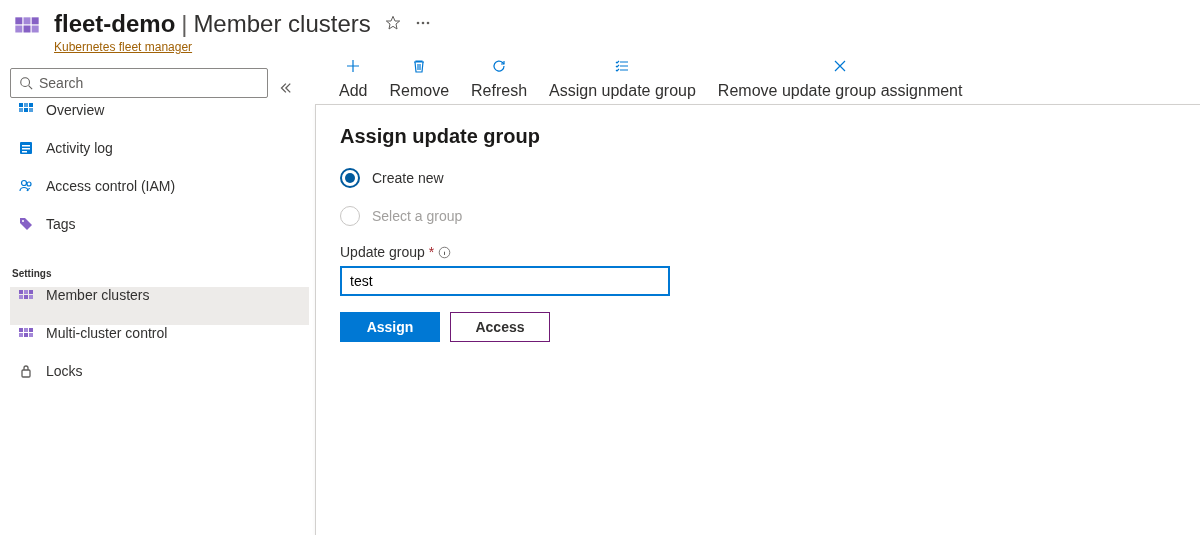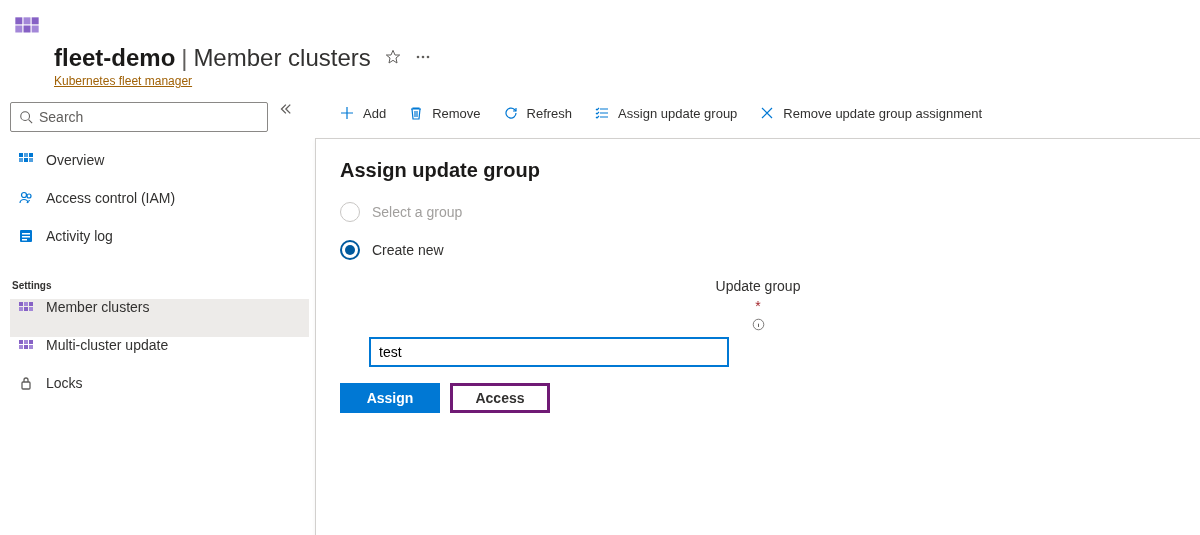--- a/index.html
+++ b/index.html
@@ -19,32 +19,32 @@
     }
     .header-icon {
       width: 30px;
       height: 30px;
       margin-right: 12px;
       margin-top: 4px;
       display: flex;
       align-items: center;
       justify-content: center;
     }
-    .header-titles { display: flex; flex-direction: column; margin-top: 34px; }
+    .header-titles { display: flex; flex-direction: column; }
     .header-title-line { display: flex; align-items: center; gap: 14px; }
     .title-main { font-size: 24px; font-weight: 600; color: #1b1a19; }
     .title-sep { font-size: 24px; font-weight: 300; color: #605e5c; margin: 0 2px; }
     .title-sub { font-size: 24px; font-weight: 400; color: #323130; }
     .subtitle { font-size: 12px; color: #a16207; margin-top: 2px; text-decoration: underline; }
     .star-icon, .more-icon { color: #605e5c; cursor: pointer; }
 
     .body { display: flex; height: calc(100% - 60px); }
 
     .sidebar { width: 315px; padding: 8px 6px 8px 10px; }
-    .search-row { display: flex; align-items: flex-start; gap: 10px; margin-bottom: 20px; }
+    .search-row { display: flex; align-items: flex-end; gap: 10px; margin-bottom: 4px; }
     .search-box {
       flex: 0 0 258px;
       height: 30px;
       border: 1px solid #8a8886;
       display: flex;
       align-items: center;
       padding: 0 8px;
       gap: 6px;
       border-radius: 2px;
     }
@@ -82,24 +82,25 @@
       padding: 8px 16px 14px 22px;
       height: 44px;
     }
     .toolbar-btn {
       display: inline-flex;
       align-items: center;
       gap: 8px;
       background: none;
       border: none;
       font-family: inherit;
-      font-size: 13px;
+      font-size: 16px;
       color: #323130;
       cursor: pointer;
       padding: 4px 2px;
+      flex-direction: column;
     }
     .toolbar-btn svg { flex-shrink: 0; }
 
     .panel {
       border: 1px solid #d2d0ce;
       border-right: none;
       border-bottom: none;
       padding: 20px 24px;
       flex: 1;
       box-shadow: 0 2px 4px rgba(0,0,0,0.05);
@@ -133,44 +134,42 @@
     .radio-dot { width: 10px; height: 10px; border-radius: 50%; background: #005a9e; }
     .radio-label { font-size: 14px; color: #323130; }
 
     .field-label {
       font-size: 14px;
       color: #323130;
       display: flex;
       align-items: center;
       gap: 4px;
       margin-bottom: 6px;
-      flex-direction: column;
     }
     .required { color: #a4262c; }
     .text-input {
-      width: 360px;
+      width: 330px;
       height: 30px;
       border: 2px solid #0078d4;
       padding: 0 8px;
       font-family: inherit;
       font-size: 14px;
       outline: none;
       margin-bottom: 16px;
-      margin-left: 29px;
     }
     .btn-row { display: flex; gap: 10px; }
     .btn {
       height: 30px;
       min-width: 100px;
       padding: 0 20px;
       font-family: inherit;
       font-size: 14px;
       font-weight: 600;
       cursor: pointer;
-      border: 3px solid #701a75;
+      border: 1px solid #701a75;
       background: #ffffff;
       color: #323130;
     }
     .btn.primary {
       background: #0078d4;
       border-color: #0078d4;
       color: #ffffff;
     }
   </style>
 </head>
@@ -236,39 +235,48 @@
             <rect x="11" y="1" width="4" height="4" fill="#0078d4"></rect>
             <rect x="1" y="6" width="4" height="4" fill="#50a0e0"></rect>
             <rect x="6" y="6" width="4" height="4" fill="#0078d4"></rect>
             <rect x="11" y="6" width="4" height="4" fill="#50a0e0"></rect>
           </svg>
         </span>
       <span>Overview</span>
     </div>
     <div class="nav-item">
       <span class="nav-icon">
+          <svg width="16" height="16" viewBox="0 0 16 16">
+            <rect x="2" y="2" width="12" height="12" rx="1" fill="#0078d4"></rect>
+            <rect x="4" y="5" width="8" height="1.5" fill="#fff"></rect>
+            <rect x="4" y="8" width="8" height="1.5" fill="#fff"></rect>
+            <rect x="4" y="11" width="5" height="1.5" fill="#fff"></rect>
+          </svg>
+        </span>
+      <span>Activity log</span>
+    </div>
+    <div class="nav-item">
+      <span class="nav-icon">
           <svg width="16" height="16" viewBox="0 0 16 16" fill="none" stroke="#0078d4" stroke-width="1.2">
             <circle cx="6" cy="5" r="2.5"></circle>
             <path d="M2 13c0-2 2-3.5 4-3.5s4 1.5 4 3.5"></path>
             <circle cx="11" cy="6" r="2"></circle>
             <path d="M9 13c.5-1.5 1.5-2.5 3-2.5"></path>
           </svg>
         </span>
       <span>Access control (IAM)</span>
     </div>
     <div class="nav-item">
       <span class="nav-icon">
           <svg width="16" height="16" viewBox="0 0 16 16">
-            <rect x="2" y="2" width="12" height="12" rx="1" fill="#0078d4"></rect>
-            <rect x="4" y="5" width="8" height="1.5" fill="#fff"></rect>
-            <rect x="4" y="8" width="8" height="1.5" fill="#fff"></rect>
-            <rect x="4" y="11" width="5" height="1.5" fill="#fff"></rect>
-          </svg>
-        </span>
-      <span>Activity log</span>
+            <path d="M2 2h5l7 7-5 5-7-7V2z" fill="#8661c5"></path>
+            <circle cx="5" cy="5" r="1" fill="#fff"></circle>
+          </svg>
+        </span>
+      <span>Tags</span>
     </div>
 
     <div class="section-header">Settings</div>
 
     <div class="nav-item selected">
       <span class="nav-icon">
           <svg width="16" height="16" viewBox="0 0 16 16">
             <rect x="1" y="3" width="4" height="4" fill="#8661c5"></rect>
             <rect x="6" y="3" width="4" height="4" fill="#a387d8"></rect>
             <rect x="11" y="3" width="4" height="4" fill="#8661c5"></rect>
@@ -283,21 +291,21 @@
       <span class="nav-icon">
           <svg width="16" height="16" viewBox="0 0 16 16">
             <rect x="1" y="3" width="4" height="4" fill="#8661c5"></rect>
             <rect x="6" y="3" width="4" height="4" fill="#a387d8"></rect>
             <rect x="11" y="3" width="4" height="4" fill="#8661c5"></rect>
             <rect x="1" y="8" width="4" height="4" fill="#a387d8"></rect>
             <rect x="6" y="8" width="4" height="4" fill="#8661c5"></rect>
             <rect x="11" y="8" width="4" height="4" fill="#a387d8"></rect>
           </svg>
         </span>
-      <span>Multi-cluster update</span>
+      <span>Multi-cluster control</span>
     </div>
     <div class="nav-item">
       <span class="nav-icon">
           <svg width="16" height="16" viewBox="0 0 16 16" fill="none" stroke="#605e5c" stroke-width="1.3">
             <rect x="4" y="7" width="8" height="7" rx="1"></rect>
             <path d="M6 7V5a2 2 0 014 0v2"></path>
           </svg>
         </span>
       <span>Locks</span>
     </div>
@@ -333,31 +341,31 @@
       <button class="toolbar-btn">
         <svg width="16" height="16" viewBox="0 0 16 16" stroke="#0078d4" stroke-width="1.2">
             <path d="M3 3l10 10M13 3L3 13"></path>
           </svg>
         <span>Remove update group assignment</span>
       </button>
     </div>
 
     <div class="panel">
       <h2 class="panel-title">Assign update group</h2>
-
-      <div class="radio-row disabled">
-        <span class="radio-circle"></span>
-        <span class="radio-label">Select a group</span>
-      </div>
 
       <div class="radio-row checked">
         <span class="radio-circle">
             <span class="radio-dot"></span>
           </span>
         <span class="radio-label">Create new</span>
+      </div>
+
+      <div class="radio-row disabled">
+        <span class="radio-circle"></span>
+        <span class="radio-label">Select a group</span>
       </div>
 
       <div class="field-label">
         <span>Update group</span>
         <span class="required">*</span>
         <svg width="13" height="13" viewBox="0 0 16 16" fill="none" stroke="#605e5c" stroke-width="1">
             <circle cx="8" cy="8" r="6.5"></circle>
             <path d="M8 5v0M8 7v4" stroke-width="1.3"></path>
           </svg>
       </div>

